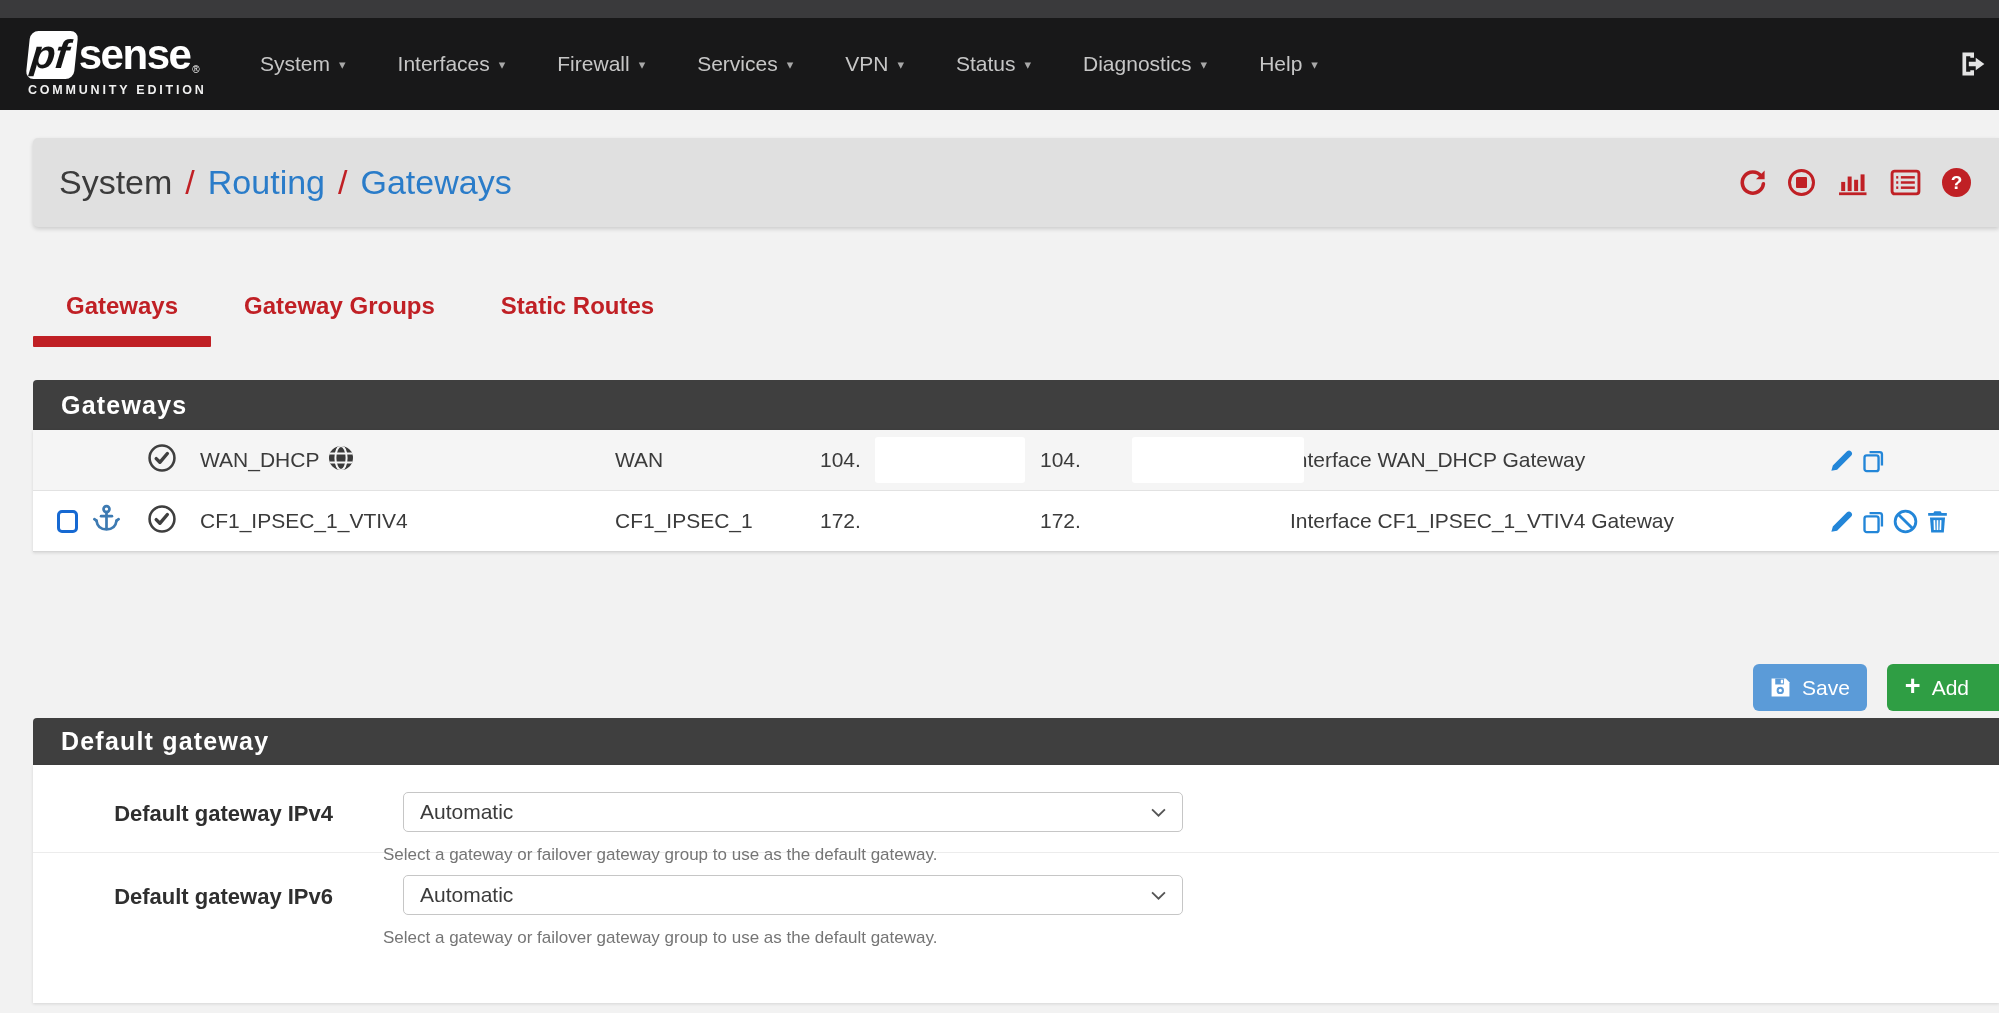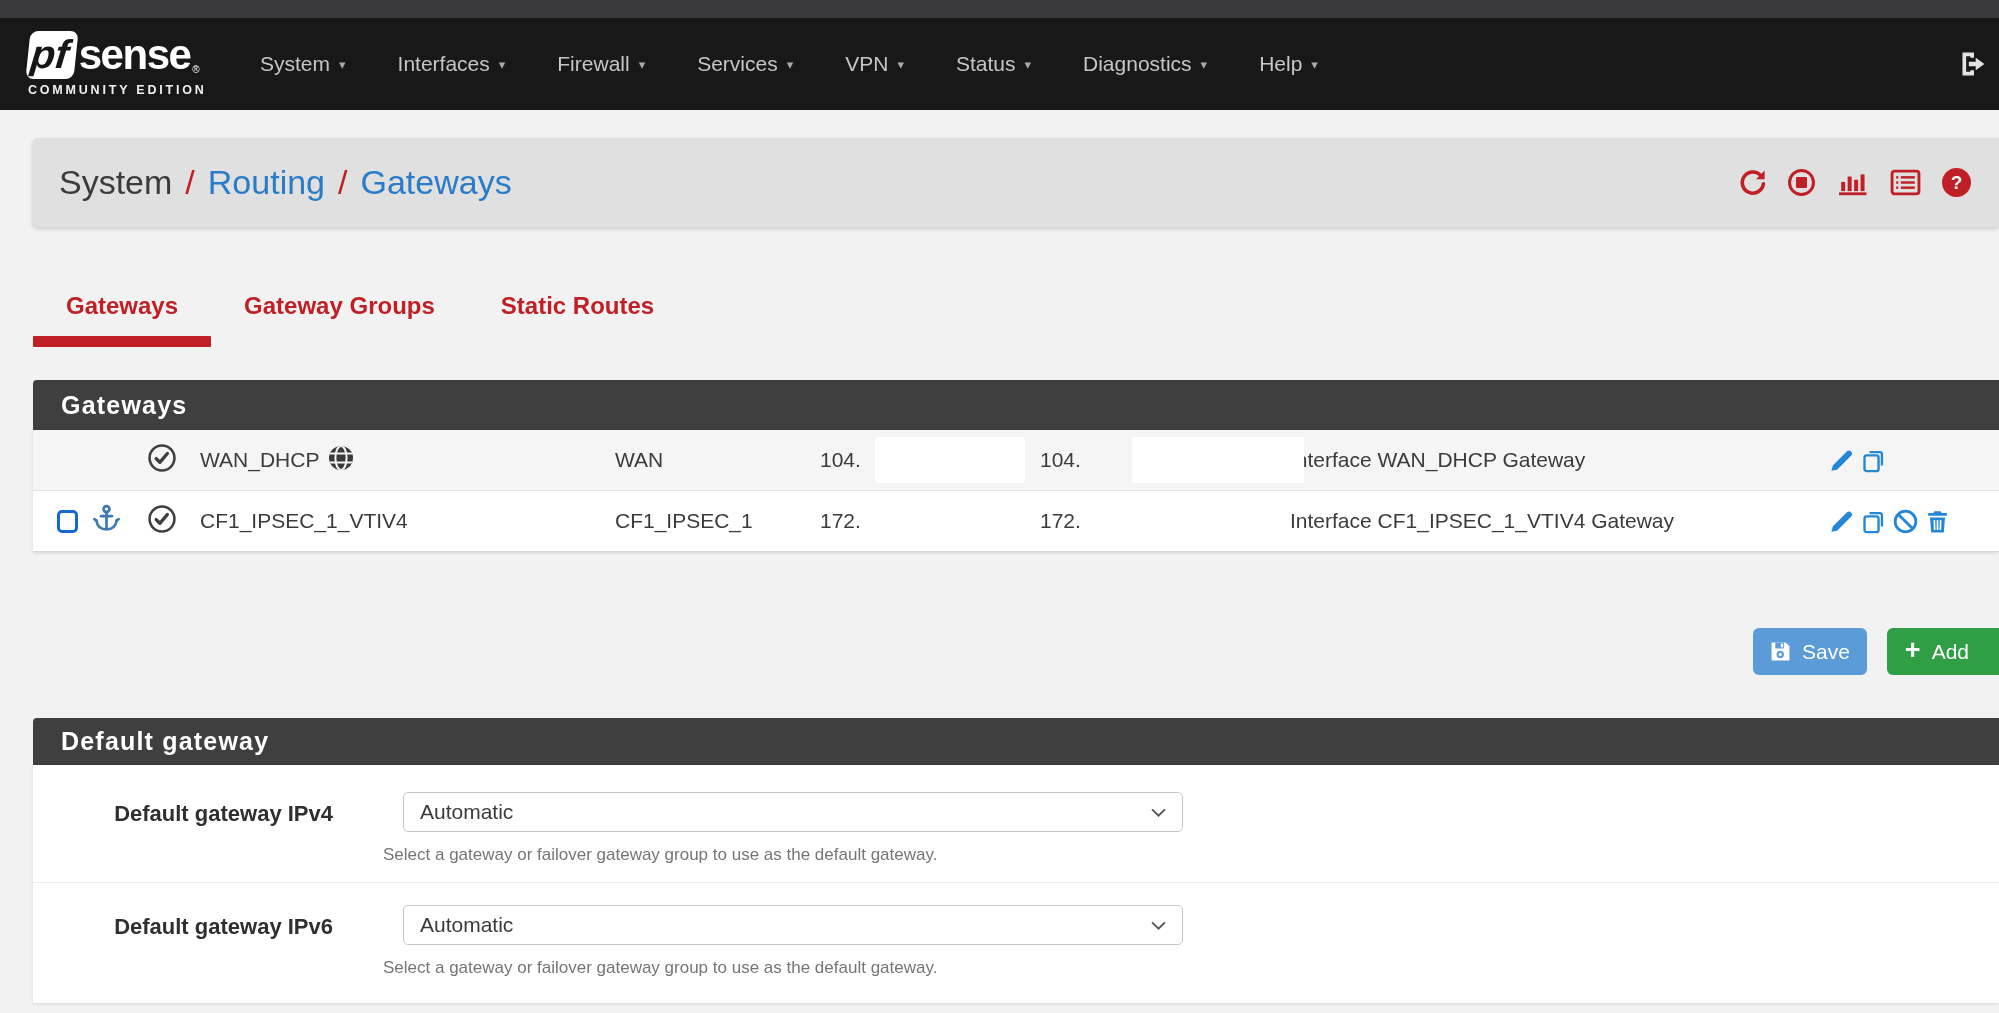--- a/index.html
+++ b/index.html
@@ -67,33 +67,33 @@
   .c-gw,.c-mon{position:relative;}
   .redact{position:absolute;top:50%;transform:translateY(-50%);height:46px;background:#fff;
           border-radius:3px;}
   .redact-gw{left:55px;width:150px;}
   .redact-mon{left:92px;width:172px;}
   .c-actions{display:flex;align-items:center;gap:5px;padding-left:13px;}
   .act{cursor:pointer;display:flex;align-items:center;}
   .cb{width:15px;height:17px;border:3.2px solid #1669d2;border-radius:5px;cursor:pointer;}
 
   
-  .btnrow{position:absolute;top:628px;right:0;display:flex;gap:20px;}
+  .btnrow{position:absolute;top:664px;right:0;display:flex;gap:20px;}
   .btn{height:47px;border:none;border-radius:6px;display:flex;align-items:center;gap:11px;
        color:#fff;font-size:21px;cursor:pointer;font-family:inherit;}
   .btn-save{background:#5b9bd8;padding:0 17px;}
   .btn-add{background:#2f9e44;padding:0 30px 0 18px;border-radius:6px 0 0 6px;}
   .plus{font-size:27px;font-weight:bold;line-height:1;margin-top:-2px;}
 
   
   #dgw-panel{top:718px;}
   #dgw-panel .panel-head{height:47px;}
   .panel-body{background:#fff;height:238px;box-shadow:0 1px 3px rgba(0,0,0,.12);}
   .field{display:grid;grid-template-columns:300px 1fr;box-sizing:border-box;}
-  .field.f1{height:118px;padding-top:27px;border-bottom:1px solid #ececec;}
+  .field.f1{height:88px;padding-top:27px;border-bottom:1px solid #ececec;}
   .field.f2{height:120px;padding-top:22px;}
   .flabel{text-align:right;font-size:22px;font-weight:bold;color:#2f2f2f;padding-top:9px;}
   .fctl{margin-left:50px;}
   .select{width:780px;height:40px;box-sizing:border-box;border:1px solid #c6c6c6;border-radius:5px;
           background:#fff;display:flex;align-items:center;justify-content:space-between;
           padding:0 16px;font-size:21px;color:#3b3b3b;cursor:pointer;margin-left:20px;}
   .fhelp{margin-top:13px;font-size:17px;color:#757575;}
 </style>
 </head>
 <body>

